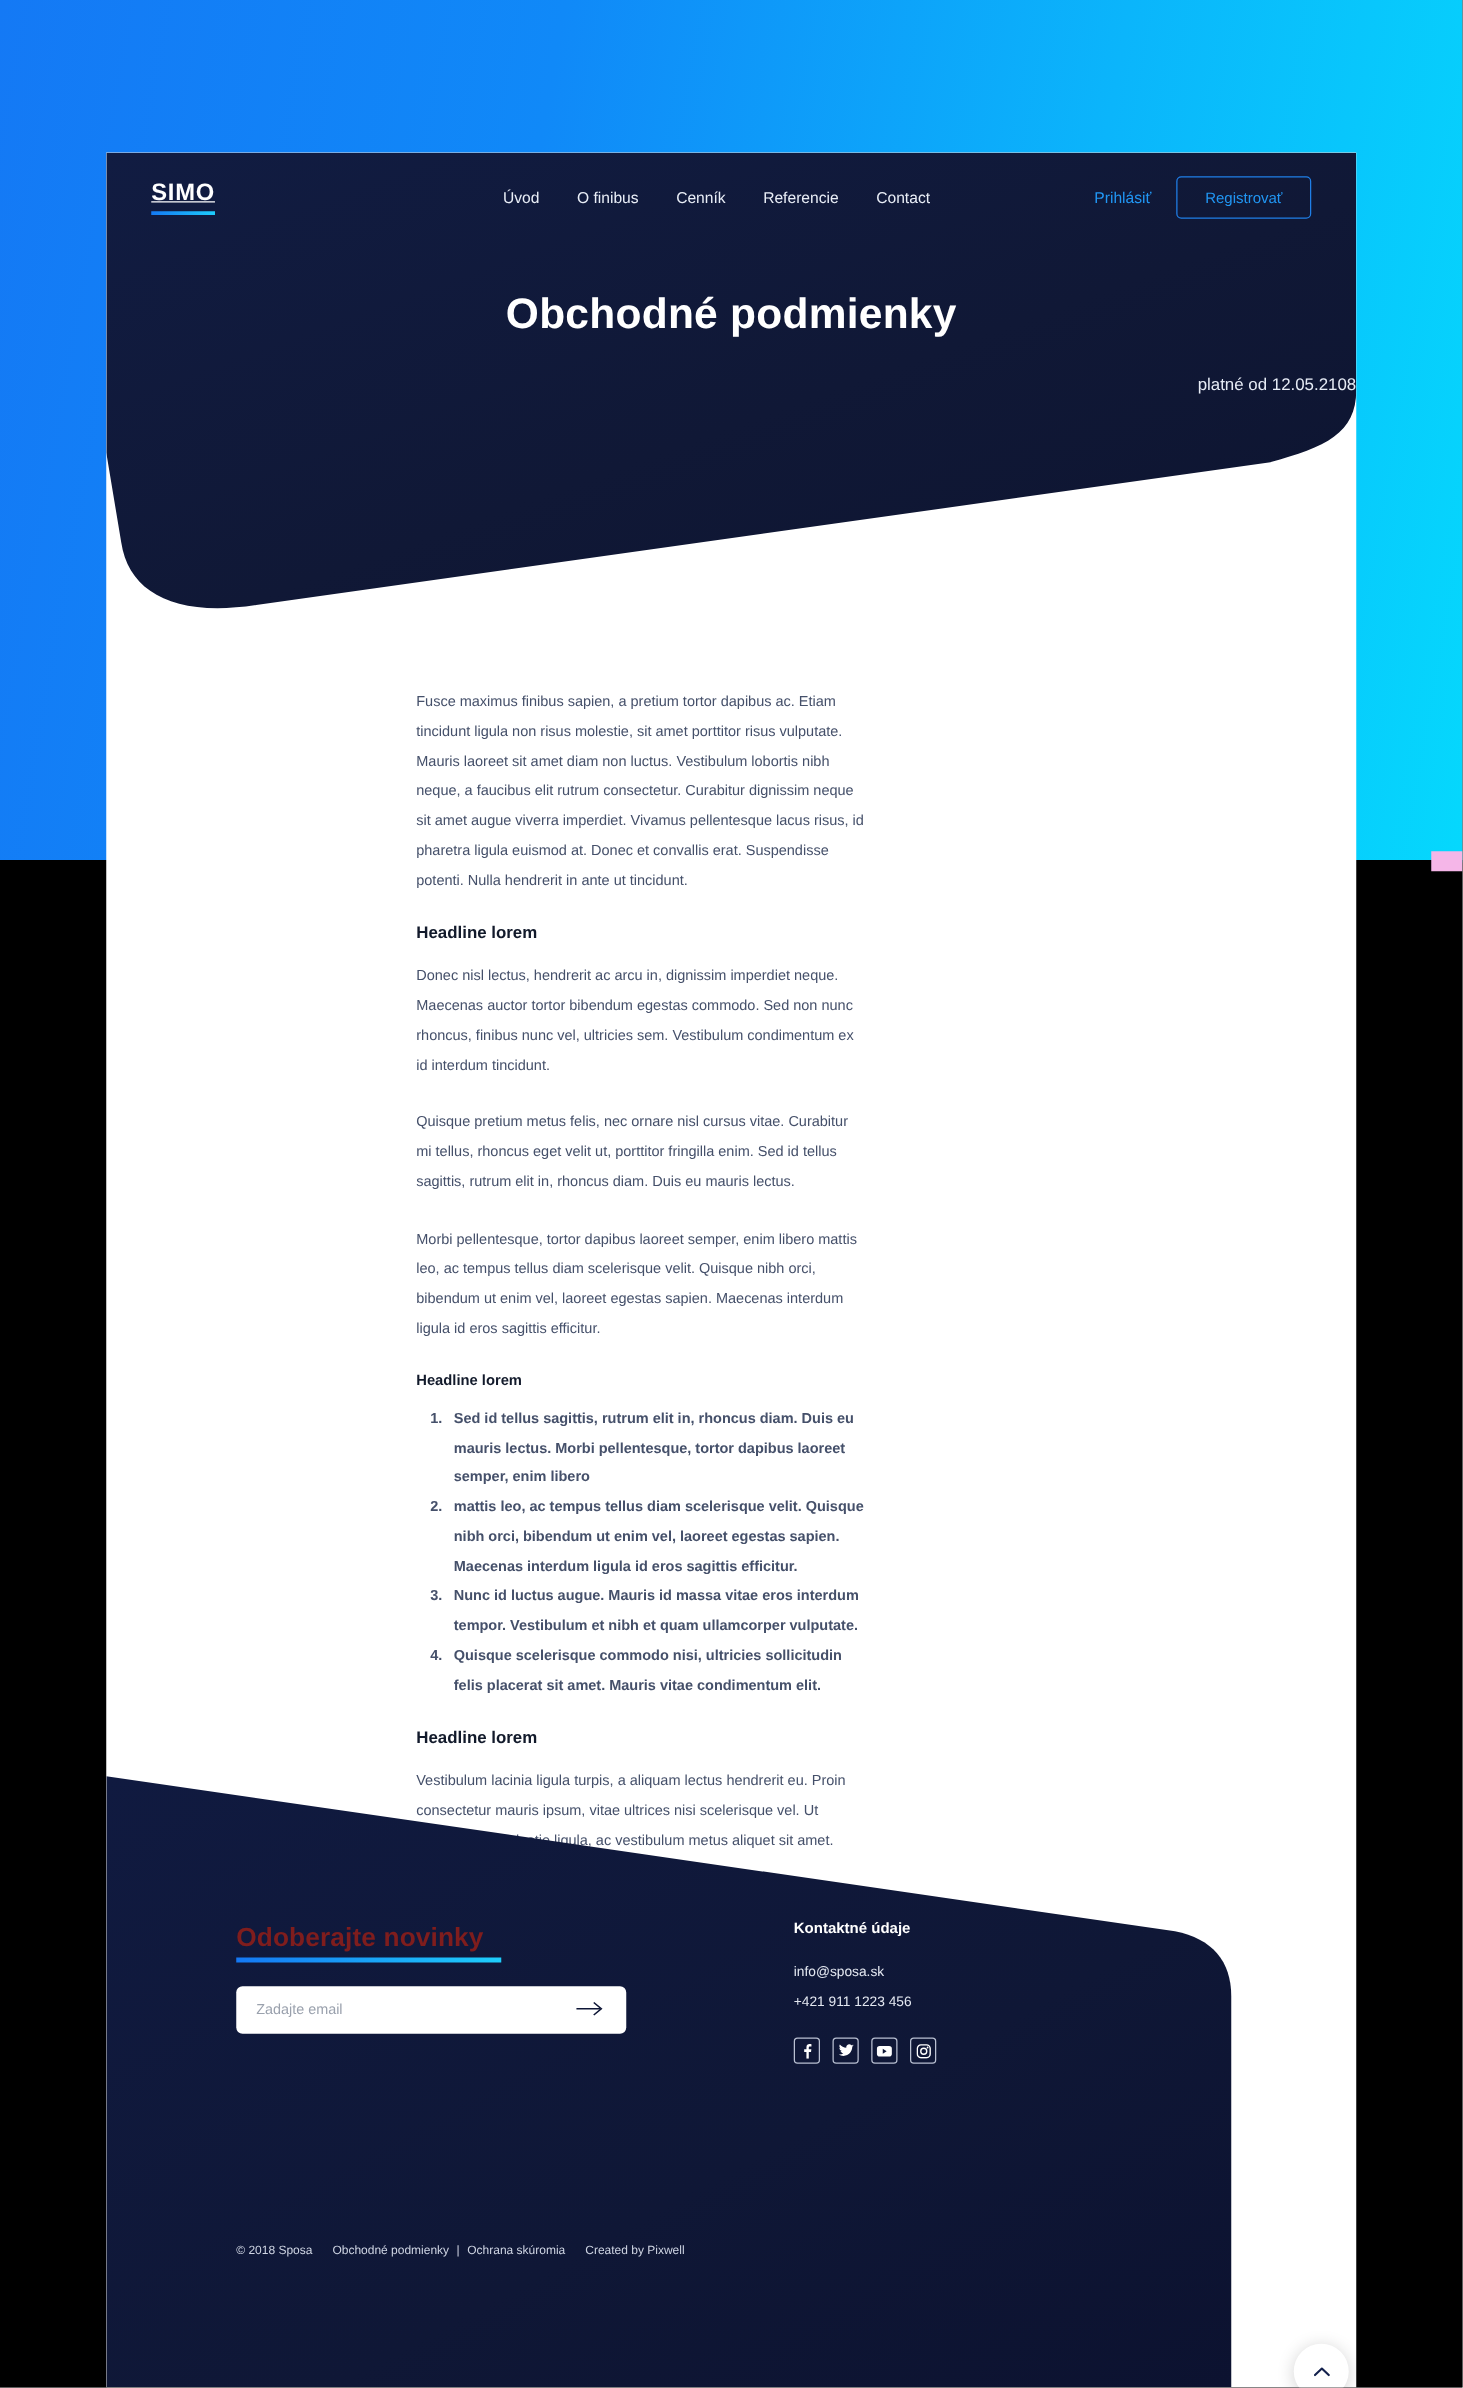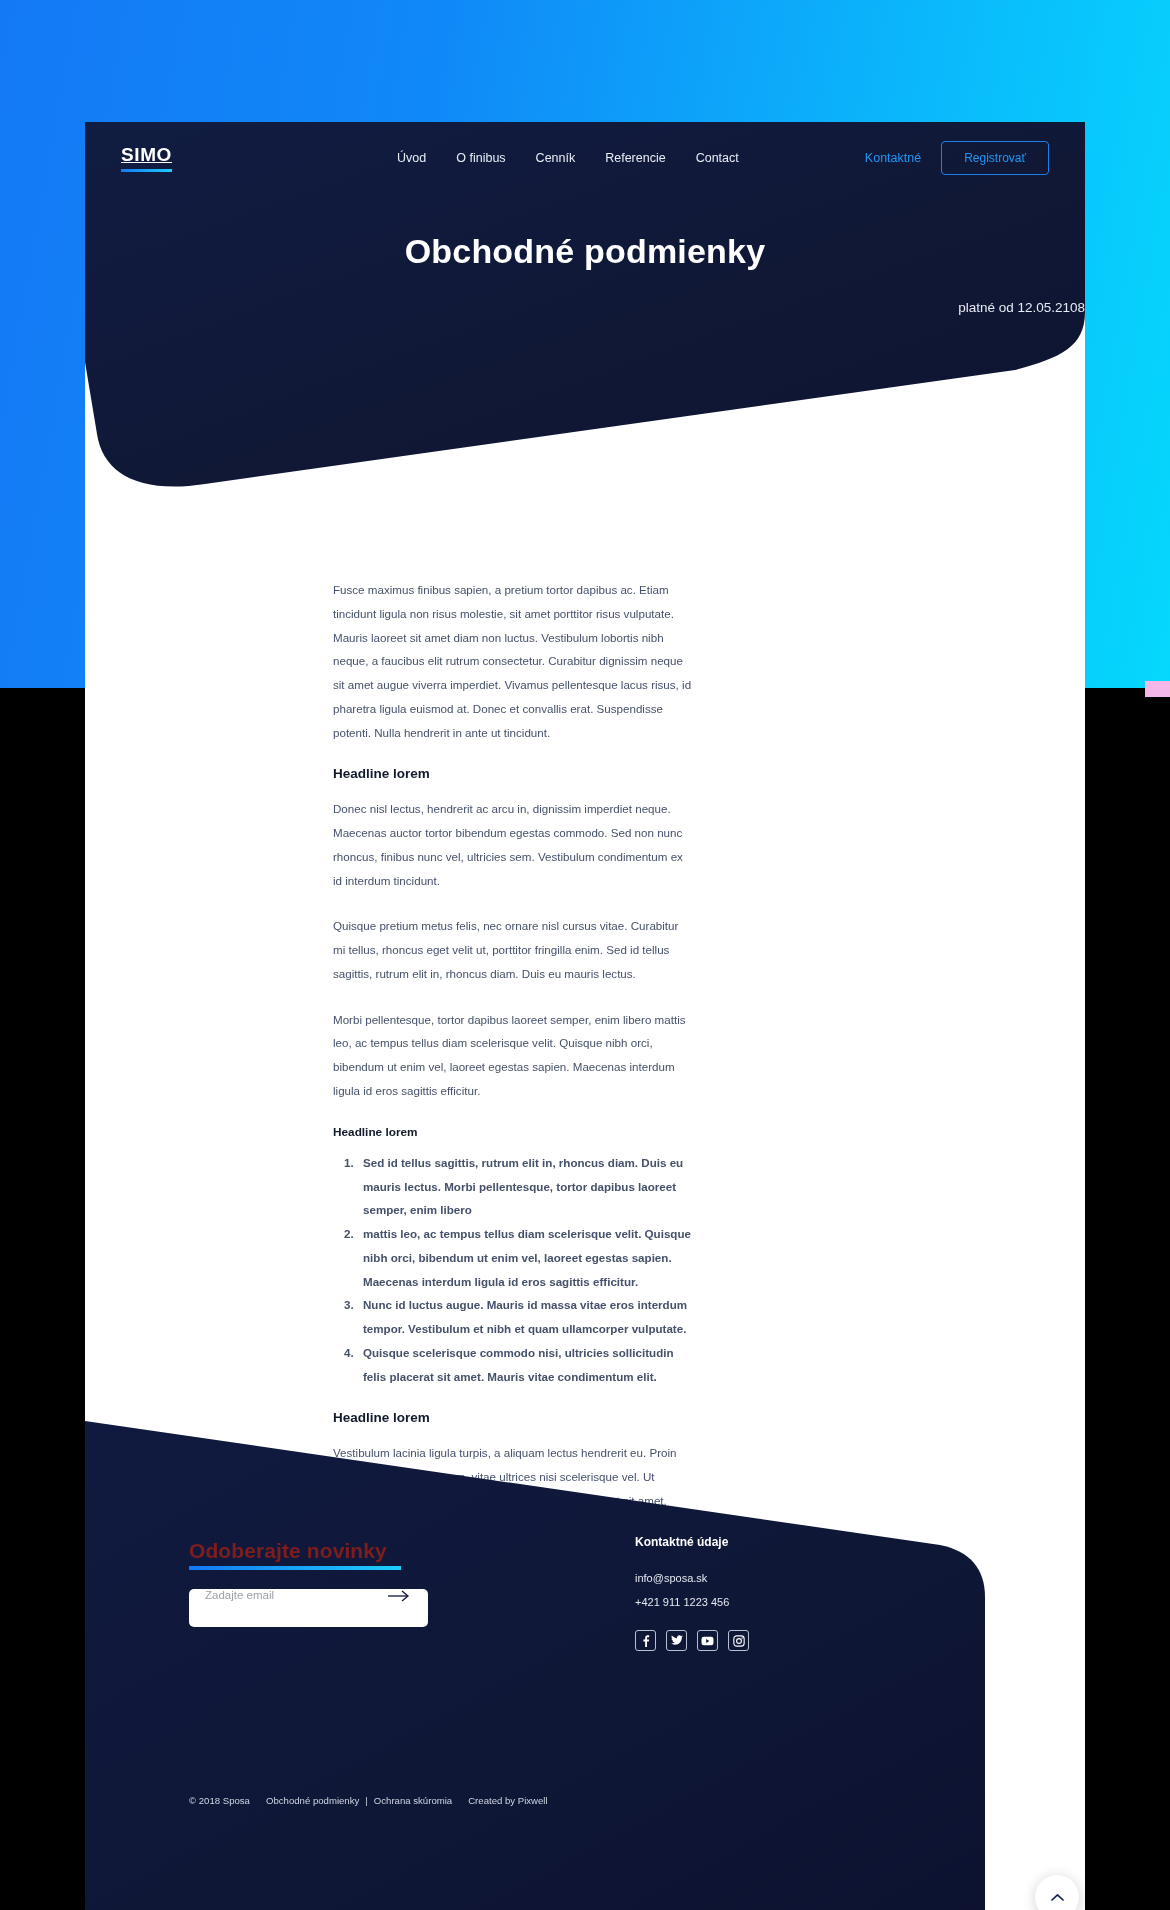--- a/index.html
+++ b/index.html
@@ -145,21 +145,21 @@
     text-align: right;
     color: #e6ebf5;
     font-size: 13.5px;
     font-weight: 400;
   }
 
   
   .article {
     position: absolute;
     left: 248px;
-    top: 456px;
+    top: 428px;
     width: 360px;
     color: #3f4a60;
   }
   .article p {
     font-size: 11.6px;
     line-height: 2.05;
     color: #45506a;
     margin-bottom: 22px;
   }
   .article h2 {
@@ -214,25 +214,25 @@
   }
   .news-title-underline {
     position: absolute;
     left: 104px; top: 169px;
     width: 212px; height: 4px;
     background: linear-gradient(90deg, #1478f4, #1ecefc);
   }
   .news-form {
     position: absolute;
     left: 104px; top: 192px;
-    width: 239px; height: 38px;
+    width: 312px; height: 38px;
     background: #ffffff;
     border-radius: 5px;
     display: flex;
-    align-items: flex-start;
+    align-items: center;
     padding: 0 16px;
   }
   .news-input {
     flex: 1;
     border: none;
     outline: none;
     font-size: 11.5px;
     color: #6b7384;
     font-family: "Liberation Sans", sans-serif;
     background: transparent;
@@ -342,21 +342,21 @@
 
         <nav class="nav-links">
           <a class="nav-link" href="#">Úvod</a>
           <a class="nav-link" href="#">O finibus</a>
           <a class="nav-link" href="#">Cenník</a>
           <a class="nav-link" href="#">Referencie</a>
           <a class="nav-link" href="#">Contact</a>
         </nav>
 
         <div class="nav-actions">
-          <a class="login-link" href="#">Kontaktné</a>
+          <a class="login-link" href="#">Prihlásiť</a>
           <button class="register-btn">Registrovať</button>
         </div>
       </div>
 
       <h1 class="hero-title">Obchodné podmienky</h1>
       <div class="hero-sub">platné od 12.05.2108</div>
     </div>
   </div>
 
   <article class="article">

